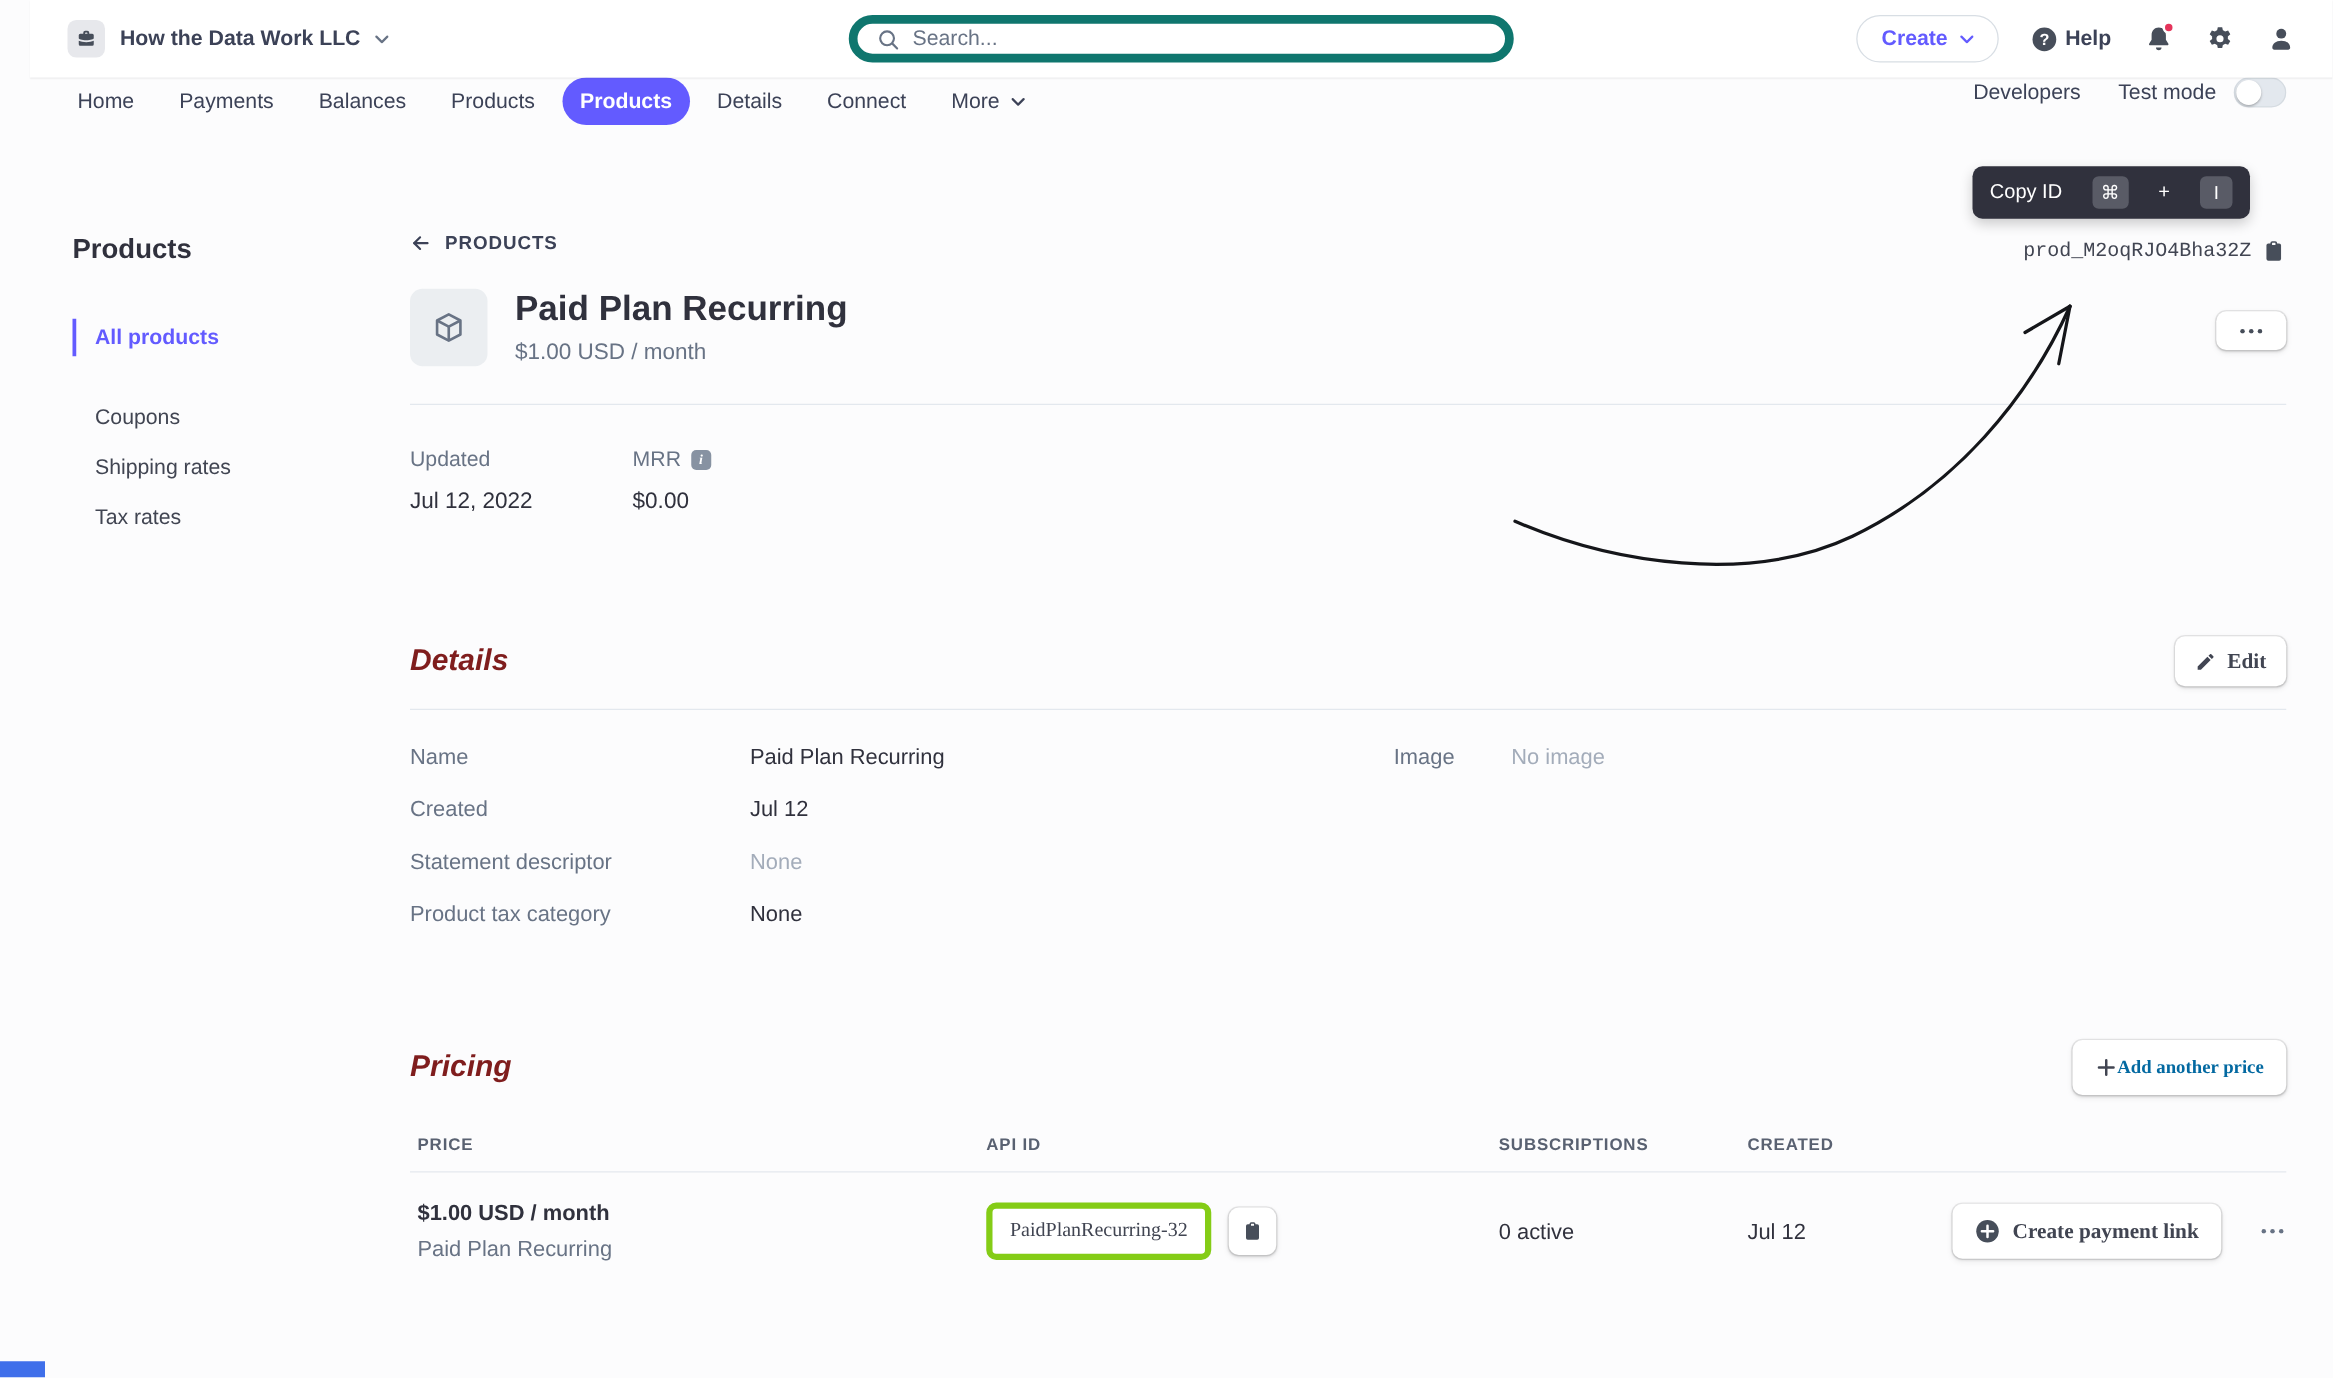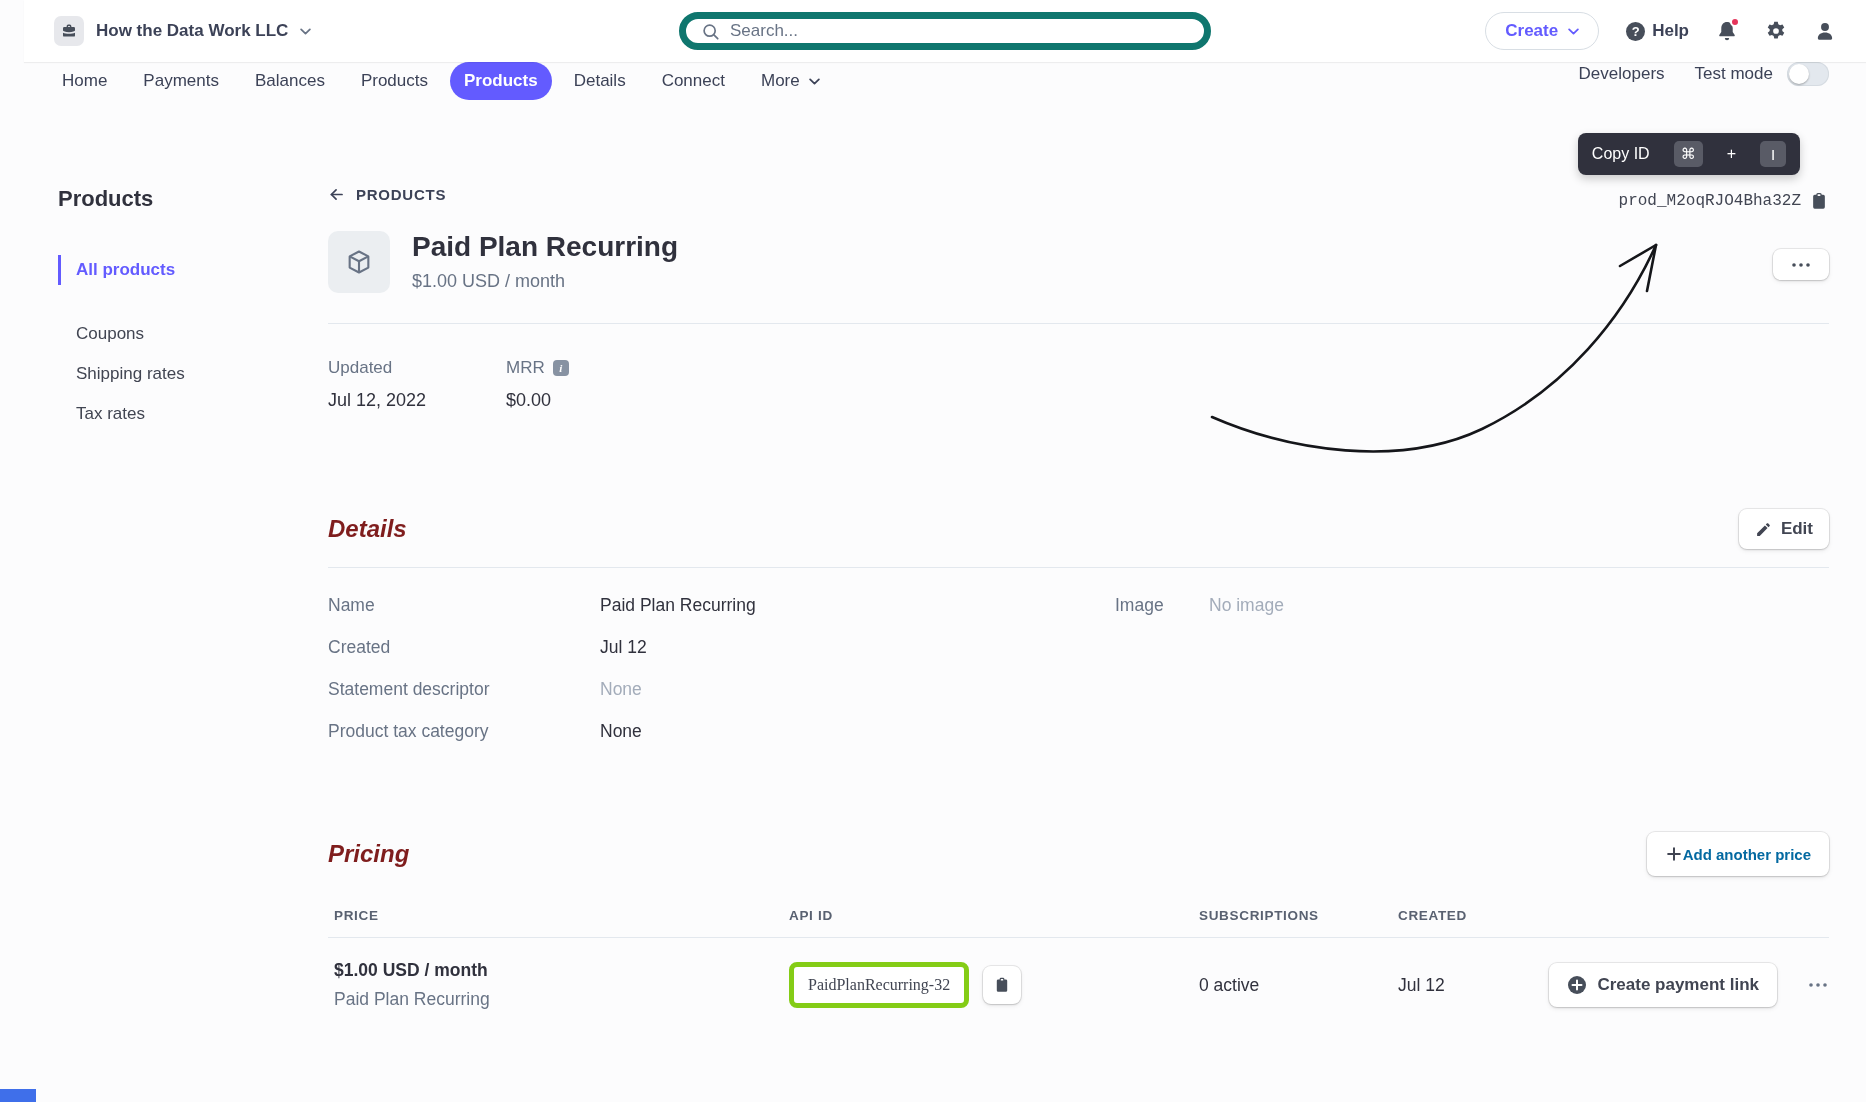--- a/index.html
+++ b/index.html
@@ -121,21 +121,21 @@
     display: flex; align-items: center; justify-content: center; flex: none;
   }
   .product-head-text { margin-left: 22px; }
   .product-title { font-size: 28px; font-weight: 700; color: #30313d; line-height: 1.15; }
   .product-subtitle { margin-top: 8px; font-size: 18px; color: #687385; }
 
   .btn {
     background: #fff; border: none; cursor: pointer; border-radius: 8px;
     box-shadow: 0 0 0 1px rgba(0,0,0,.08), 0 1px 2px rgba(0,0,0,.12), 0 2px 5px rgba(0,0,0,.07);
     display: flex; align-items: center; justify-content: center;
-    font-family: Liberation Sans, sans-serif;
+    font-family: Liberation Serif, serif;
   }
   .overflow-btn { margin-left: auto; margin-top: 18px; width: 56px; height: 31px; }
 
   .divider { height: 1px; background: #e3e8ee; }
   .hdr-divider { margin-top: 30px; }
 
   .stats { display: flex; gap: 80px; padding: 34px 0; }
   .stat-label { font-size: 17px; color: #687385; display: flex; align-items: center; gap: 8px; }
   .stat-value { margin-top: 12px; font-size: 18px; color: #30313d; }
   .info-icon {

